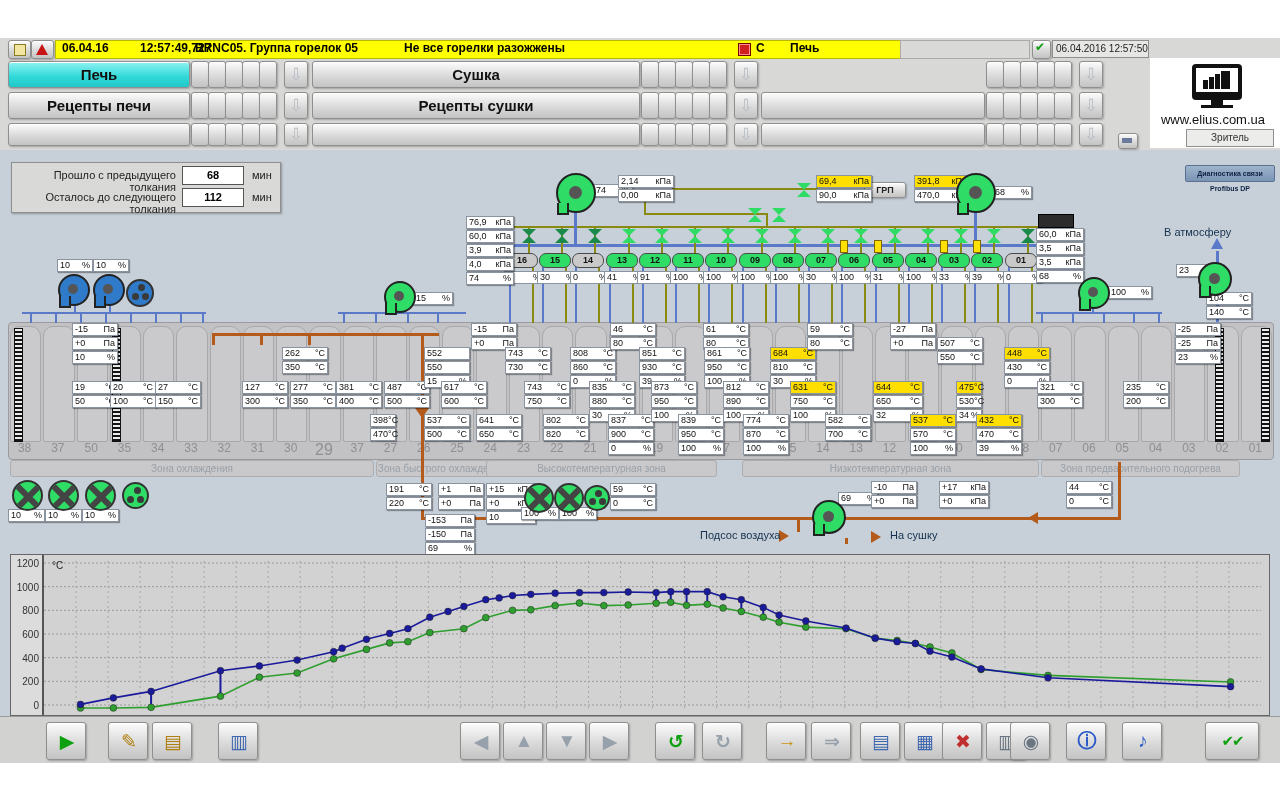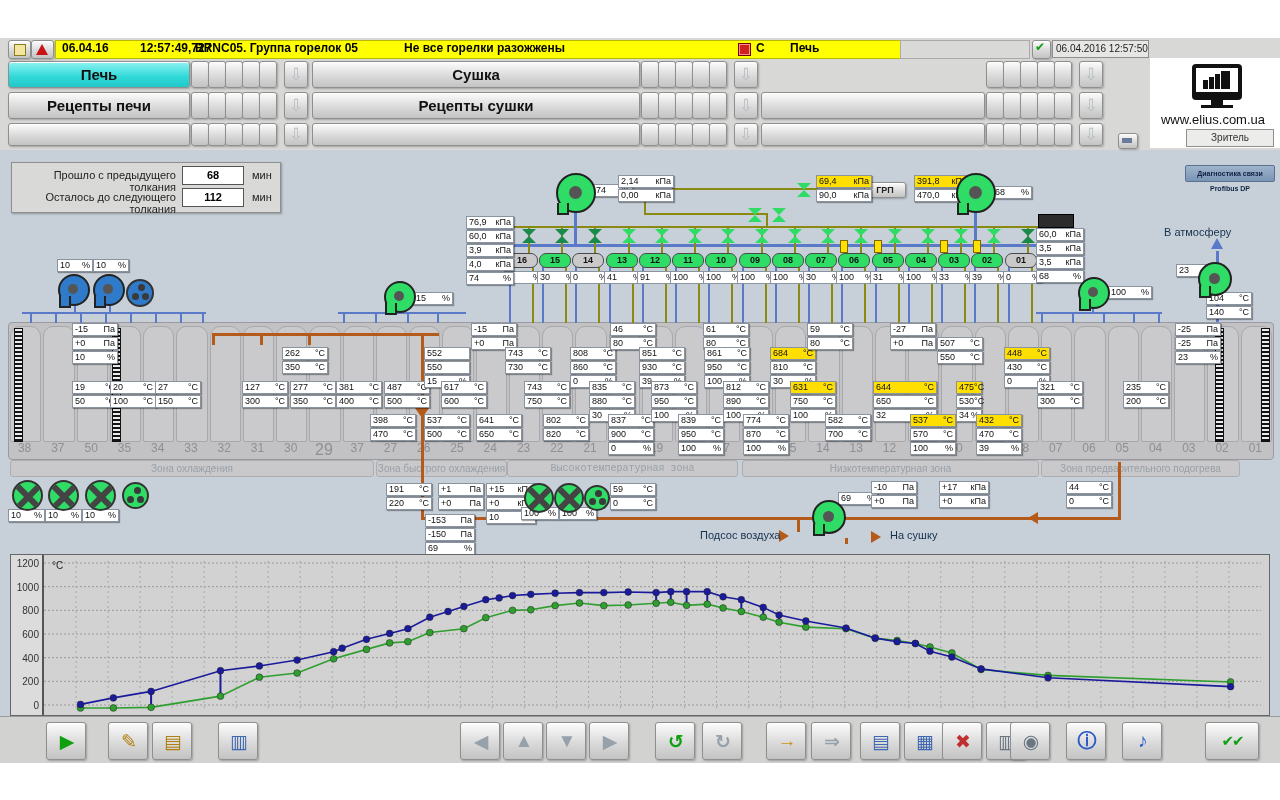--- a/index.html
+++ b/index.html
@@ -245,21 +245,21 @@
     <div class="abs" style="left: 1140.95px; top: 326px; width: 29.2632px; height: 114px; background: rgb(202, 202, 204); border: 1px solid rgb(168, 168, 171); border-radius: 10px 10px 2px 2px;"></div>
     <div class="abs" style="left: 1138.95px; top: 441px; width: 33.2632px; text-align: center; font-size: 12px; color: rgb(143, 143, 148);">04</div>
     <div class="abs" style="left: 1174.21px; top: 326px; width: 29.2632px; height: 114px; background: rgb(202, 202, 204); border: 1px solid rgb(168, 168, 171); border-radius: 10px 10px 2px 2px;"></div>
     <div class="abs" style="left: 1172.21px; top: 441px; width: 33.2632px; text-align: center; font-size: 12px; color: rgb(143, 143, 148);">03</div>
     <div class="abs" style="left: 1207.47px; top: 326px; width: 29.2632px; height: 114px; background: rgb(202, 202, 204); border: 1px solid rgb(168, 168, 171); border-radius: 10px 10px 2px 2px;"></div>
     <div class="abs" style="left: 1205.47px; top: 441px; width: 33.2632px; text-align: center; font-size: 12px; color: rgb(143, 143, 148);">02</div>
     <div class="abs" style="left: 1240.74px; top: 326px; width: 29.2632px; height: 114px; background: rgb(202, 202, 204); border: 1px solid rgb(168, 168, 171); border-radius: 10px 10px 2px 2px;"></div>
     <div class="abs" style="left: 1238.74px; top: 441px; width: 33.2632px; text-align: center; font-size: 12px; color: rgb(143, 143, 148);">01</div>
     <div class="ztile" style="left: 10px; width: 362px;">Зона охлаждения</div>
     <div class="ztile" style="left: 376px; width: 129px;">Зона быстрого охлаждения</div>
-    <div class="ztile" style="left: 507px; width: 229px; font-family: Liberation Mono, monospace;">Высокотемпературная зона</div>
+    <div class="ztile" style="left: 486px; width: 229px;">Высокотемпературная зона</div>
     <div class="ztile" style="left: 742px; width: 295px;">Низкотемпературная зона</div>
     <div class="ztile" style="left: 1041px; width: 197px;">Зона предварительного подогрева</div>
     <div class="door" style="left: 14px;"></div>
     <div class="door" style="left: 112px;"></div>
     <div class="door" style="left: 1215px;"></div>
     <div class="door" style="left: 1261px;"></div>
     <div class="pipe" style="left: 514px; top: 226px; width: 528px; height: 2px; background: rgb(138, 138, 16);"></div>
     <div class="pipe" style="left: 514px; top: 244px; width: 528px; height: 3px; background: rgb(91, 121, 201);"></div>
     <div class="pipe" style="left: 574px; top: 204px; width: 3px; height: 42px; background: rgb(91, 121, 201);"></div>
     <div class="pipe" style="left: 974px; top: 204px; width: 3px; height: 42px; background: rgb(91, 121, 201);"></div>
@@ -670,21 +670,21 @@
     <div class="readout" style="left: 384px; top: 381px; width: 46px;">
       <div class="rrow">
         <div>487</div>
         <div>°C</div>
       </div>
       <div class="rrow">
         <div>500</div>
         <div>°C</div>
       </div>
     </div>
-    <div class="readout" style="left: 370px; top: 414px; width: 46px;">
+    <div class="readout" style="left: 370px; top: 414px; width: 26px;">
       <div class="rrow">
         <div>398</div>
         <div>°C</div>
       </div>
       <div class="rrow">
         <div>470</div>
         <div>°C</div>
       </div>
     </div>
     <div class="readout" style="left: 424px; top: 347px; width: 46px;">
@@ -968,21 +968,21 @@
     <div class="readout" style="left: 890px; top: 323px; width: 46px;">
       <div class="rrow">
         <div>-27</div>
         <div>Па</div>
       </div>
       <div class="rrow">
         <div>+0</div>
         <div>Па</div>
       </div>
     </div>
-    <div class="readout" style="left: 873px; top: 381px; width: 64px; border-radius: 18px;">
+    <div class="readout" style="left: 873px; top: 381px; width: 50px; border-radius: 18px;">
       <div class="rrow hl">
         <div>644</div>
         <div>°C</div>
       </div>
       <div class="rrow">
         <div>650</div>
         <div>°C</div>
       </div>
       <div class="rrow">
         <div>32</div>

